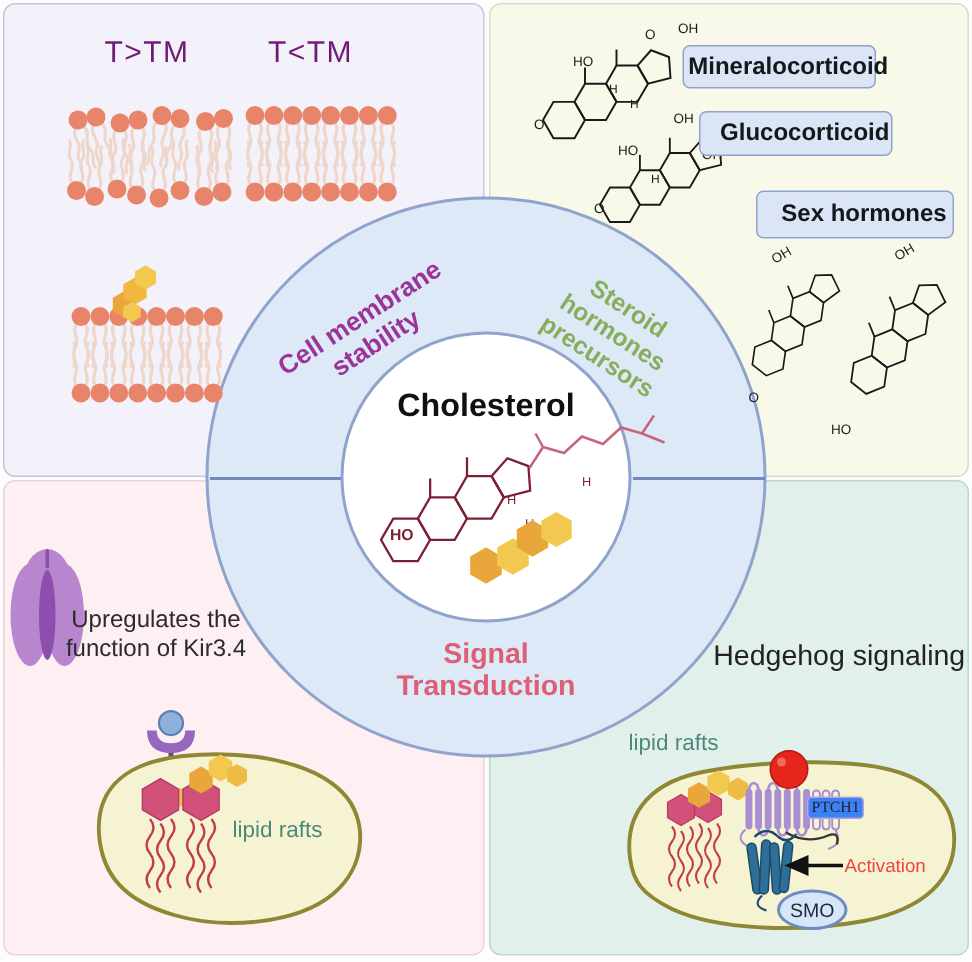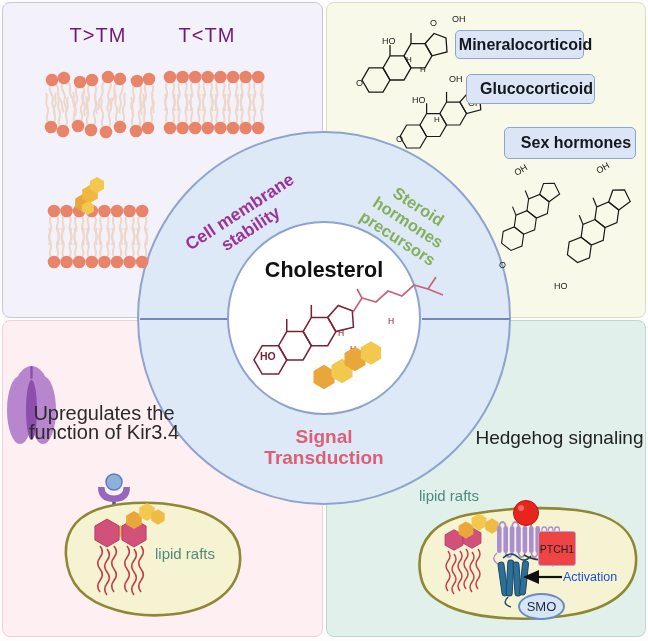--- a/index.html
+++ b/index.html
@@ -20,32 +20,32 @@
          background:#ffffff;border:2px solid #8fa3cd;box-sizing:border-box;z-index:5;}
   .centersvg{position:absolute;left:0;top:0;z-index:6;}
   .txt{position:absolute;z-index:7;}
   .ringtext{position:absolute;z-index:4;text-align:center;font-weight:bold;}
   .t-cms{left:160px;top:200px;width:170px;font-size:17.5px;line-height:20px;color:#9c3399;transform:rotate(-33deg);}
   .t-shp{left:353px;top:194px;width:110px;font-size:16.5px;line-height:19px;color:#86ae5c;transform:rotate(33deg);}
   .t-sig{left:244px;top:426px;width:160px;font-size:19px;line-height:21px;color:#dd5f75;z-index:4;}
   .t-chol{left:242px;top:258px;width:164px;text-align:center;font-weight:bold;font-size:21.5px;color:#101010;}
   .t-temp{width:90px;text-align:center;font-size:20px;letter-spacing:1px;color:#701a75;}
   .t-hh{left:467px;top:427px;width:185px;text-align:center;font-size:19px;color:#222;}
-  .t-kir{text-align:center;font-size:20px;line-height:19px;color:#2b2b2b;}
+  .t-kir{text-align:center;font-size:16px;line-height:19px;color:#2b2b2b;}
   .t-raft{font-size:15px;color:#4d8a7c;}
   .hbox{position:absolute;background:#dbe5f6;border:1.6px solid #8fa3cd;border-radius:5px;
         display:flex;align-items:center;justify-content:center;font-weight:bold;
         font-size:16px;color:#14171c;z-index:7;box-sizing:border-box;padding-left:12px;}
-  .ptch1{position:absolute;left:538px;top:531px;width:38px;height:35px;background:#ef4444;
+  .ptch1{position:absolute;left:538px;top:531px;width:38px;height:15px;background:#3b82f6;
          border:1.3px solid #b9a1da;border-radius:3px;display:flex;align-items:center;justify-content:center;
-         font-size:10.5px;color:#222;z-index:7;box-sizing:border-box;}
+         font-size:10.5px;color:#222;z-index:7;box-sizing:border-box;font-family:Liberation Serif, serif;}
   .smo{position:absolute;left:518px;top:593px;width:47px;height:27px;background:#d6e5f8;
        border:2px solid #6b8cc0;border-radius:50%;display:flex;align-items:center;justify-content:center;
        font-size:13px;color:#1a2a3a;z-index:7;box-sizing:border-box;}
-  .t-act{left:563px;top:570px;width:64px;font-size:12.5px;color:#1d4ed8;}
+  .t-act{left:563px;top:570px;width:64px;font-size:12.5px;color:#ef4444;}
   svg text{font-family:"Liberation Sans",sans-serif;}
 </style>
 </head>
 <body>
 
 <div class="canvas">
 
   <div class="quad q-tl"></div>
   <div class="quad q-tr"></div>
   <div class="quad q-bl"></div>

